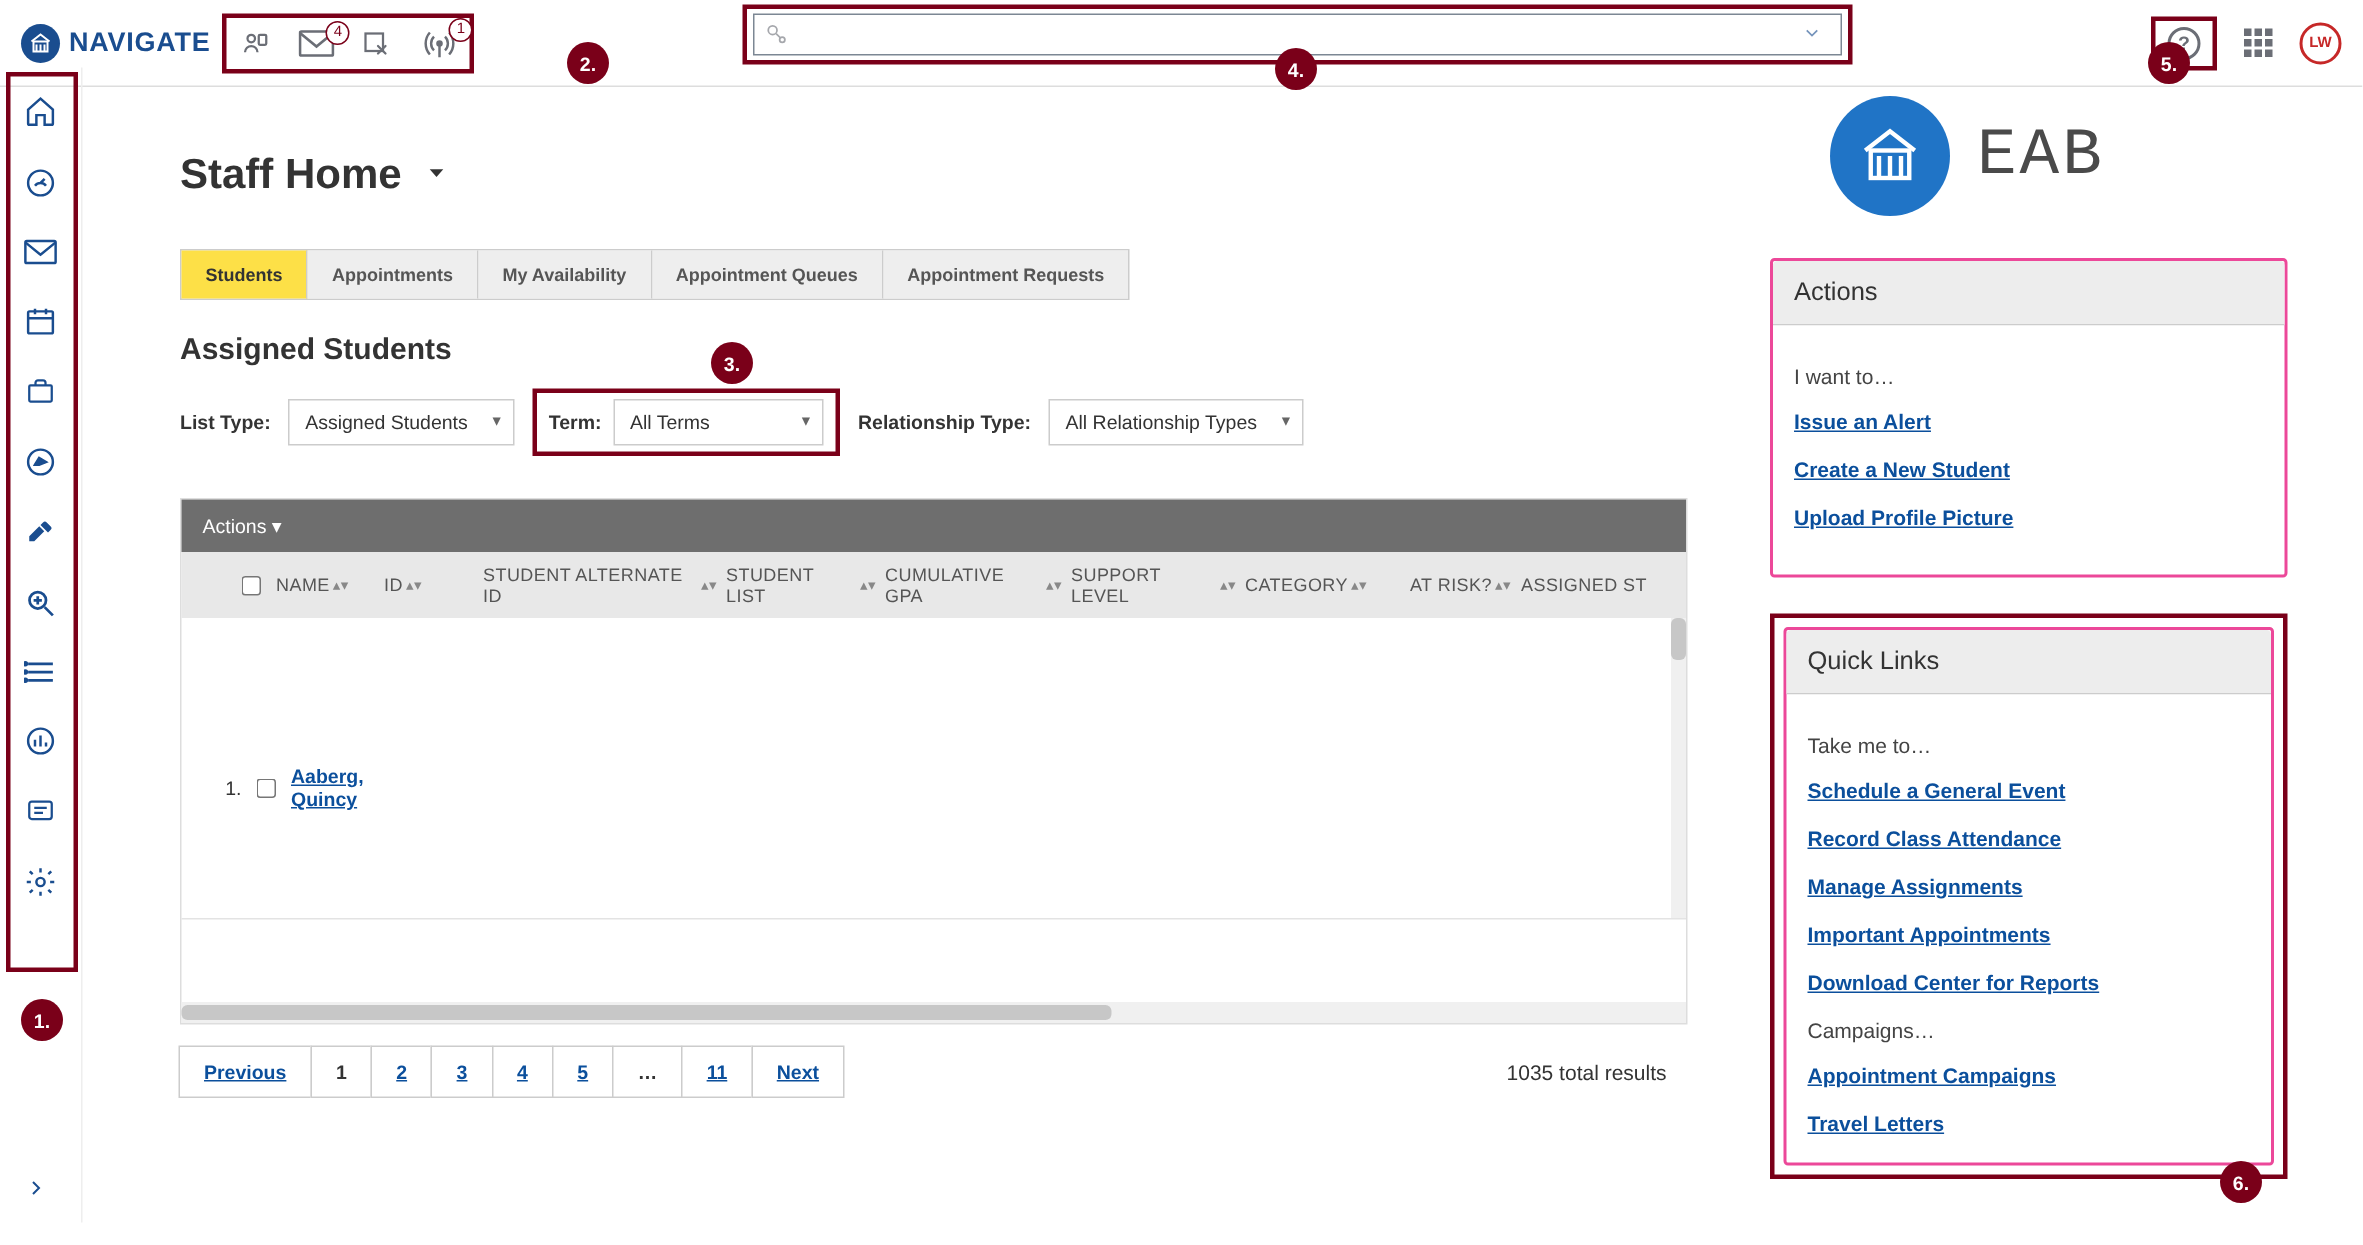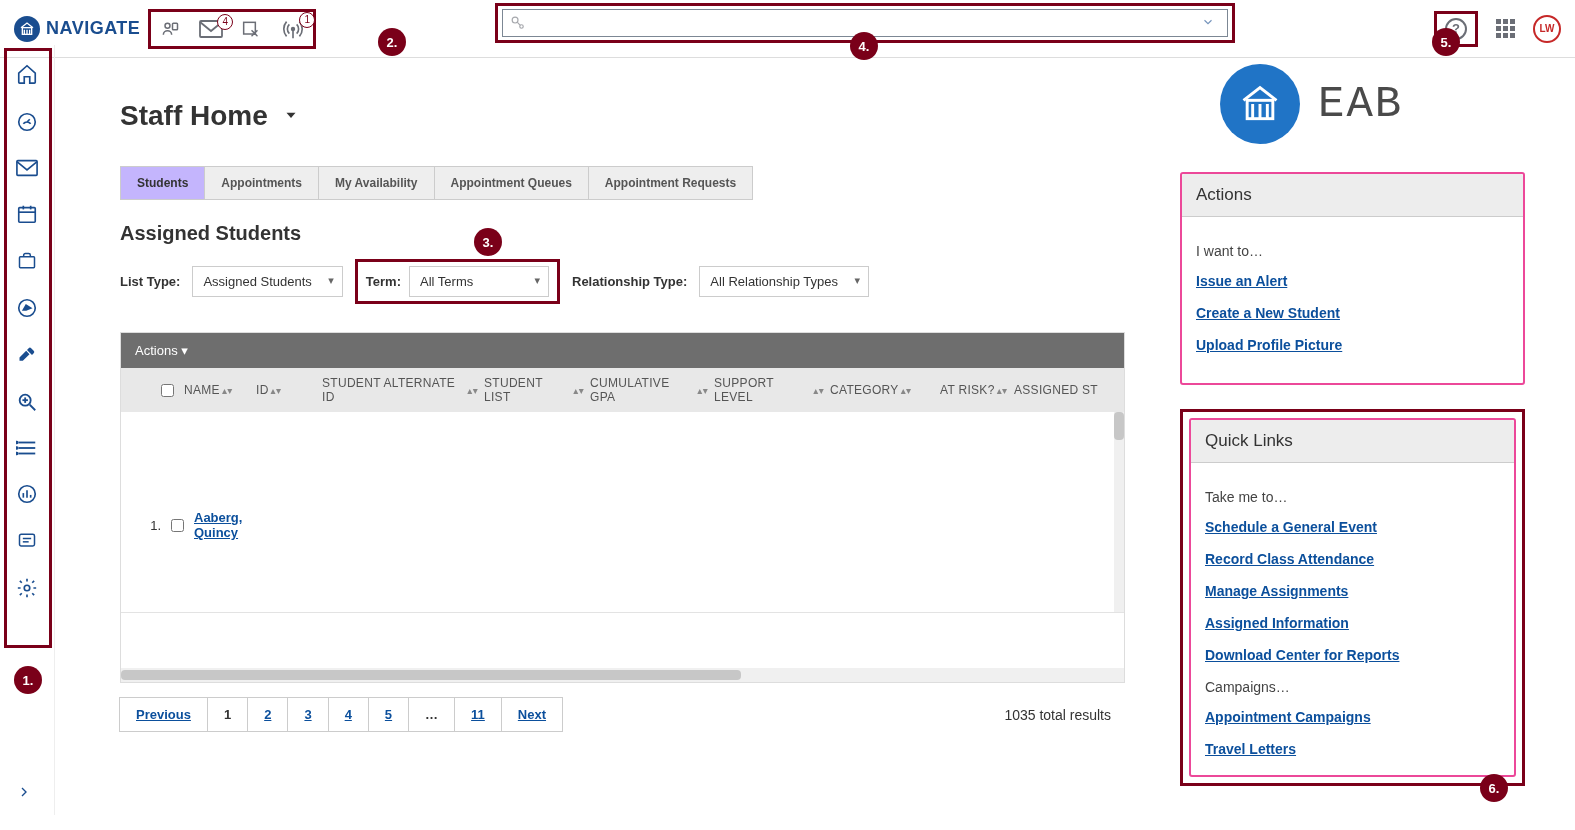--- a/index.html
+++ b/index.html
@@ -39,21 +39,21 @@
 
 
 .main { position: absolute; left: 120px; top: 100px; right: 30px; bottom: 0; }
 .page-title-row { display: flex; align-items: center; gap: 14px; }
 .page-title { font-size: 28px; font-weight: bold; color: #333; }
 .page-title-caret { color: #333; }
 
 .tabs { margin-top: 34px; display: flex; border: 1px solid #ccc; width: fit-content; }
 .tab { padding: 9px 16px; font-size: 12px; font-weight: bold; color: #555; border-right: 1px solid #ccc; cursor: pointer; background: #eee; }
 .tab:last-child { border-right: none; }
-.tab.active { background: #c4b5fd; color: #333; }
+.tab.active { background: #fde047; color: #333; }
 
 .section-title { font-size: 20px; font-weight: bold; margin-top: 22px; color: #333; }
 
 .filters-row { display: flex; align-items: center; gap: 12px; margin-top: 14px; }
 .filters-row label { font-weight: bold; font-size: 13px; }
 .dd { border: 1px solid #ccc; padding: 7px 30px 7px 10px; font-size: 13px; position: relative; background: #fff; min-width: 150px; display: inline-block; }
 .dd::after { content: "▾"; position: absolute; right: 8px; top: 7px; color: #666; font-size: 11px; }
 .term-box { border: 3px solid #7a0019; padding: 4px 8px; display: flex; align-items: center; gap: 8px; position: relative; }
 
 .table-wrap { margin-top: 28px; border: 1px solid #ddd; width: 1005px; }
@@ -412,21 +412,21 @@
   </div>
 
   <div class="quick-links-box">
     <div class="panel" style="margin-bottom:0">
       <div class="panel-head">Quick Links</div>
       <div class="panel-body">
         <div class="lead">Take me to…</div>
         <a href="#">Schedule a General Event</a>
         <a href="#">Record Class Attendance</a>
         <a href="#">Manage Assignments</a>
-        <a href="#">Assigned Information</a>
+        <a href="#">Important Appointments</a>
         <a href="#">Download Center for Reports</a>
         <div class="lead">Campaigns…</div>
         <a href="#">Appointment Campaigns</a>
         <a href="#" style="margin-bottom:4px">Travel Letters</a>
       </div>
     </div>
   </div>
 </div>
 
 </body></html>

